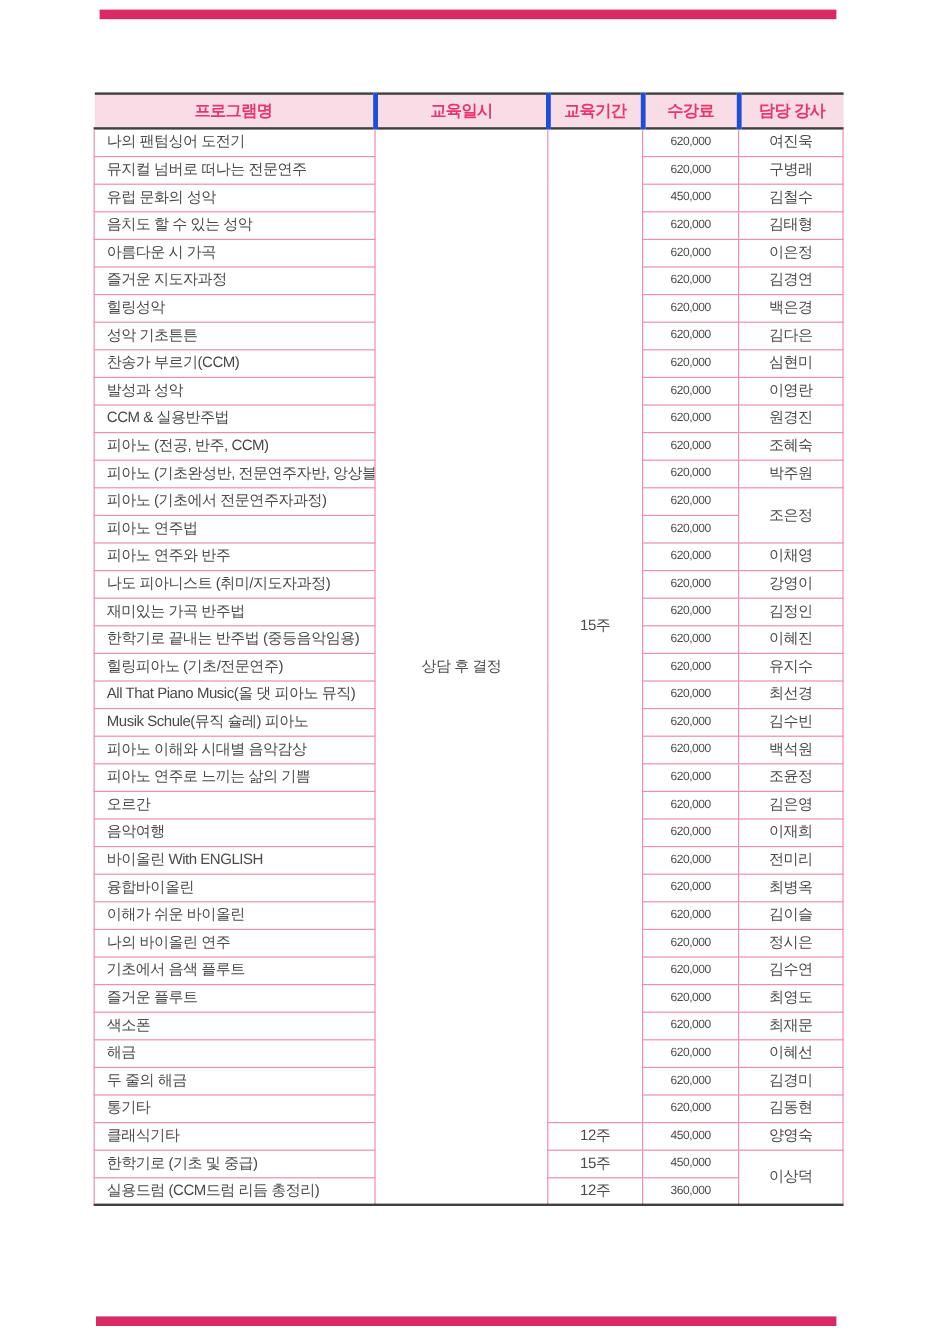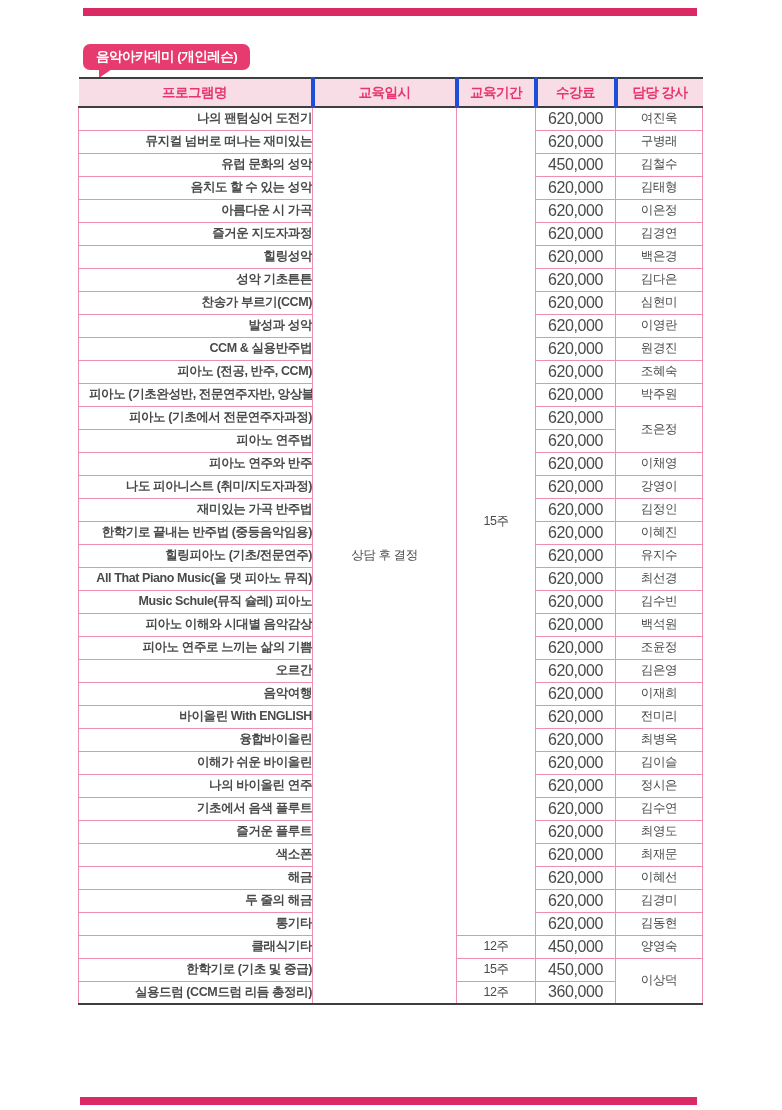--- a/index.html
+++ b/index.html
@@ -24,33 +24,30 @@
   .table-wrap{position:absolute; left:78px; top:77px; width:624px;}
   table{border-collapse:collapse; table-layout:fixed; width:624px;
     border-top:2px solid var(--dark); border-bottom:2px solid var(--dark);padding-left:48px;}
   thead th{background:var(--header-bg); color:var(--header-text); font-weight:bold;
     font-size:13.5px; height:29px; border-bottom:2px solid var(--dark);
     letter-spacing:-0.5px; text-align:center; vertical-align:middle;}
   thead th + th{border-left:4px solid #1d4ed8;}
   tbody td{border:1px solid var(--line); color:var(--text); font-size:12.5px;
     height:23px; text-align:center; vertical-align:middle; letter-spacing:-0.4px;
     padding:0; background:#fff; overflow:hidden; white-space:nowrap;}
-  tbody td.program{text-align:right; padding-left:10px;font-weight:bold;}
-  tbody td.price{font-size:16px;}
+  tbody td.program{text-align:left; padding-left:10px;}
+  tbody td.price{font-size:10px;}
 </style>
 </head>
 <body>
 
 <div class="page">
 
   <div class="accent-bar top"></div>
 
-  <div class="badge">
-    <span>음악아카데미 (개인레슨)</span>
-  </div>
 
   <div class="table-wrap">
     <table>
       <colgroup>
         <col style="width:234px">
           <col style="width:144px">
           <col style="width:79px">
         <col style="width:80px">
           <col style="width:87px">
       </colgroup>
@@ -65,21 +62,21 @@
       </thead>
       <tbody>
           <tr>
             <td class="program">나의 팬텀싱어 도전기</td>
             <td rowspan="39">상담 후 결정</td>
             <td rowspan="36">15주</td>
             <td class="price">620,000</td>
             <td>여진욱</td>
           </tr>
           <tr>
-            <td class="program">뮤지컬 넘버로 떠나는 재미있는</td>
+            <td class="program">뮤지컬 넘버로 떠나는 전문연주</td>
             <td class="price">620,000</td>
             <td>구병래</td>
           </tr>
           <tr>
             <td class="program">유럽 문화의 성악</td>
             <td class="price">450,000</td>
             <td>김철수</td>
           </tr>
           <tr>
             <td class="program">음치도 할 수 있는 성악</td>
@@ -164,21 +161,21 @@
             <td class="program">힐링피아노 (기초/전문연주)</td>
             <td class="price">620,000</td>
             <td>유지수</td>
           </tr>
           <tr>
             <td class="program">All That Piano Music(올 댓 피아노 뮤직)</td>
             <td class="price">620,000</td>
             <td>최선경</td>
           </tr>
           <tr>
-            <td class="program">Music Schule(뮤직 슐레) 피아노</td>
+            <td class="program">Musik Schule(뮤직 슐레) 피아노</td>
             <td class="price">620,000</td>
             <td>김수빈</td>
           </tr>
           <tr>
             <td class="program">피아노 이해와 시대별 음악감상</td>
             <td class="price">620,000</td>
             <td>백석원</td>
           </tr>
           <tr>
             <td class="program">피아노 연주로 느끼는 삶의 기쁨</td>

